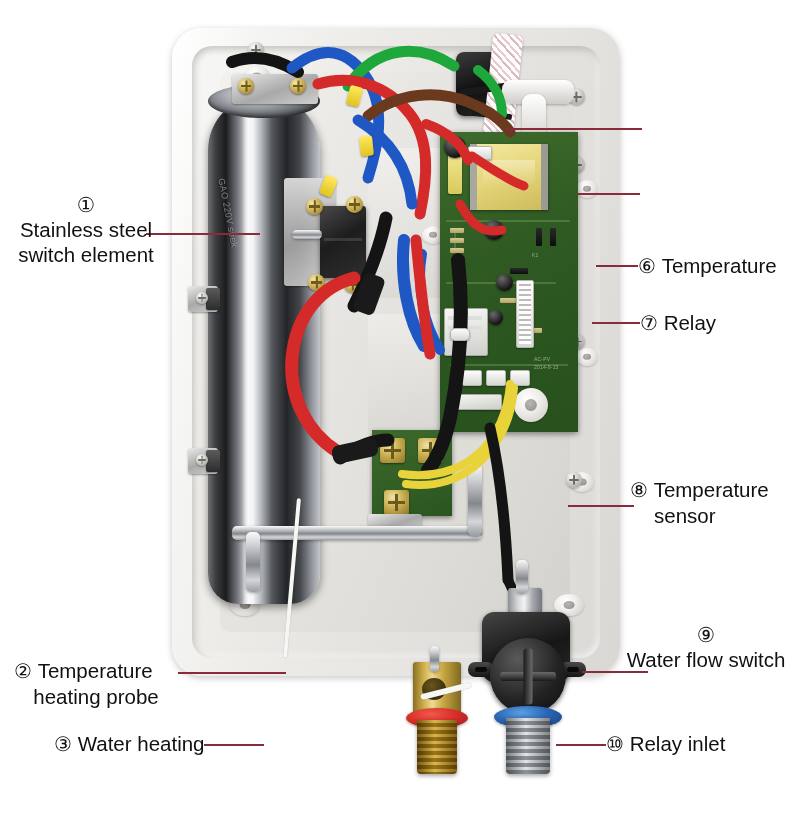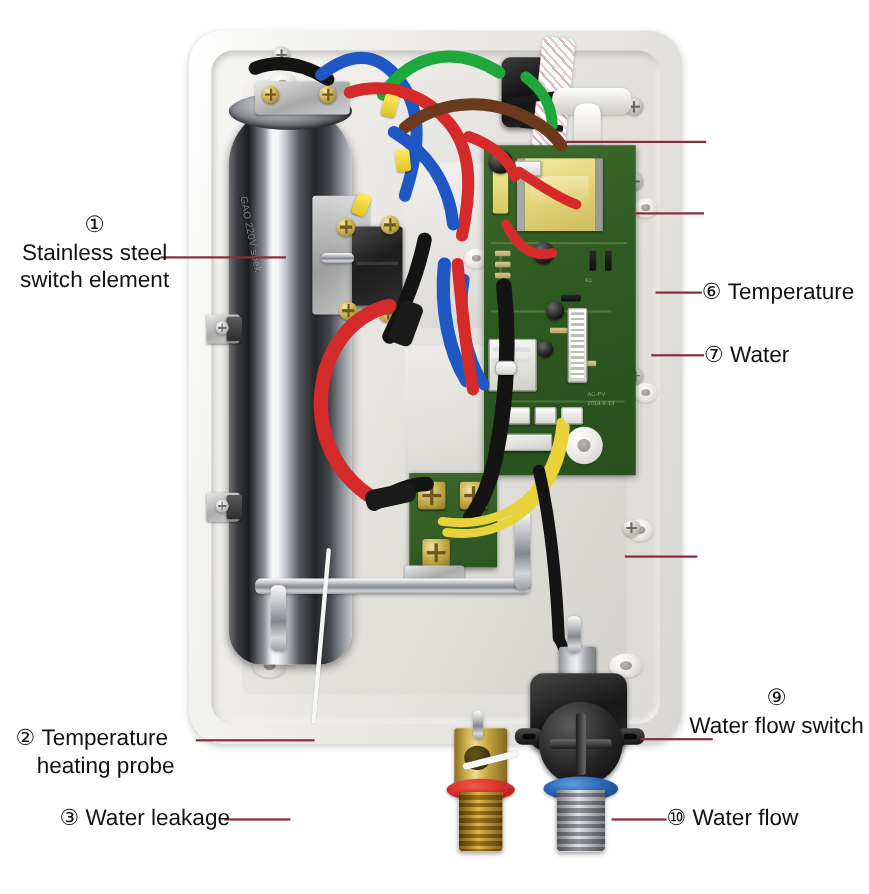--- a/index.html
+++ b/index.html
@@ -691,39 +691,46 @@
   <div class="callout" style="left:14px;top:658px;width:164px;">
     <div>
       <span class="num">②</span>
       <span class="txt">Temperature</span>
     </div>
     <div class="ctr">heating probe</div>
   </div>
 
   <div class="callout" style="left:54px;top:731px;">
     <span class="num">③</span>
-    <span class="txt">Water leakage</span>
+    <span class="txt">Water heating</span>
   </div>
 
 
 
   <div class="callout" style="left:638px;top:253px;">
     <span class="num">⑥</span>
     <span class="txt">Temperature</span>
   </div>
 
   <div class="callout" style="left:640px;top:310px;">
     <span class="num">⑦</span>
-    <span class="txt">Water</span>
-  </div>
-
+    <span class="txt">Relay</span>
+  </div>
+
+  <div class="callout" style="left:630px;top:477px;width:150px;">
+    <div>
+      <span class="num">⑧</span>
+      <span class="txt">Temperature</span>
+    </div>
+    <div style="padding-left:24px;">sensor</div>
+  </div>
 
   <div class="callout ctr" style="left:622px;top:622px;width:168px;">
     <div>⑨</div>
     <div>Water flow switch</div>
   </div>
 
   <div class="callout" style="left:606px;top:731px;">
     <span class="num">⑩</span>
-    <span class="txt">Water flow</span>
+    <span class="txt">Relay inlet</span>
   </div>
 
 </div>
 
 </body></html>

